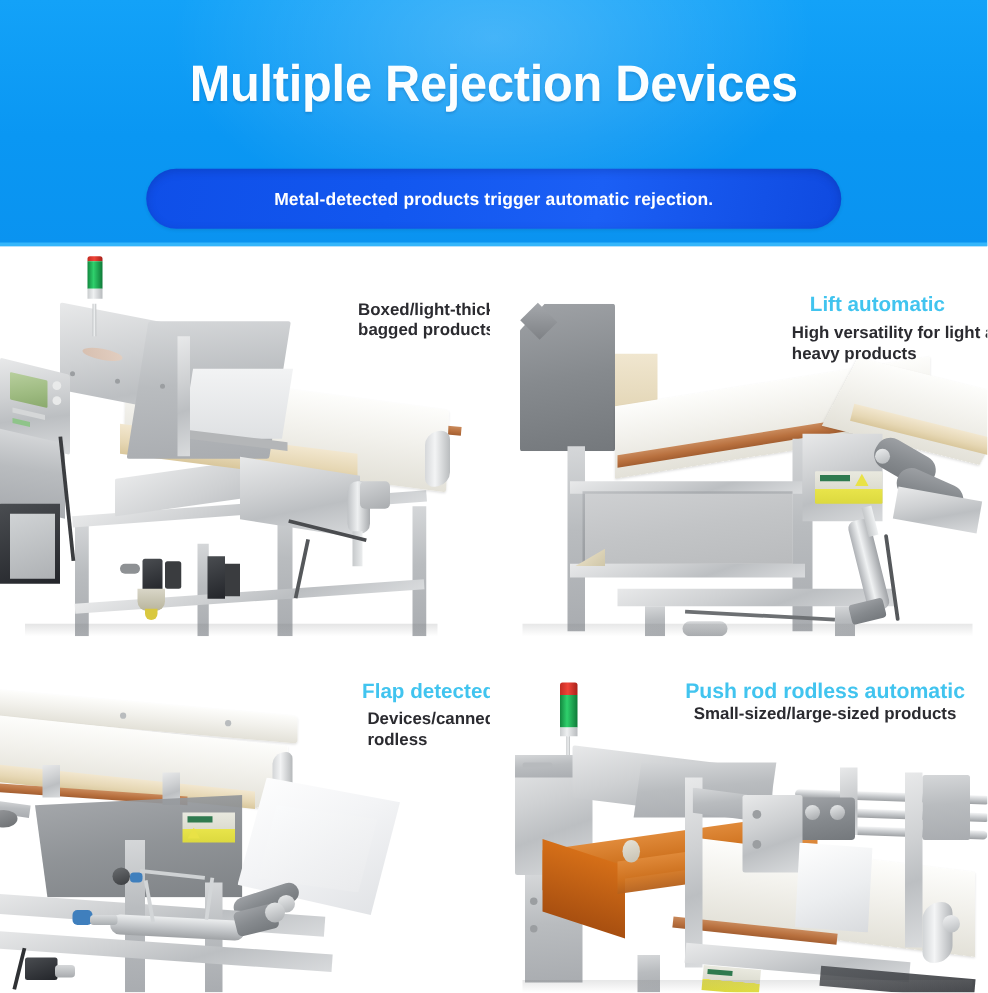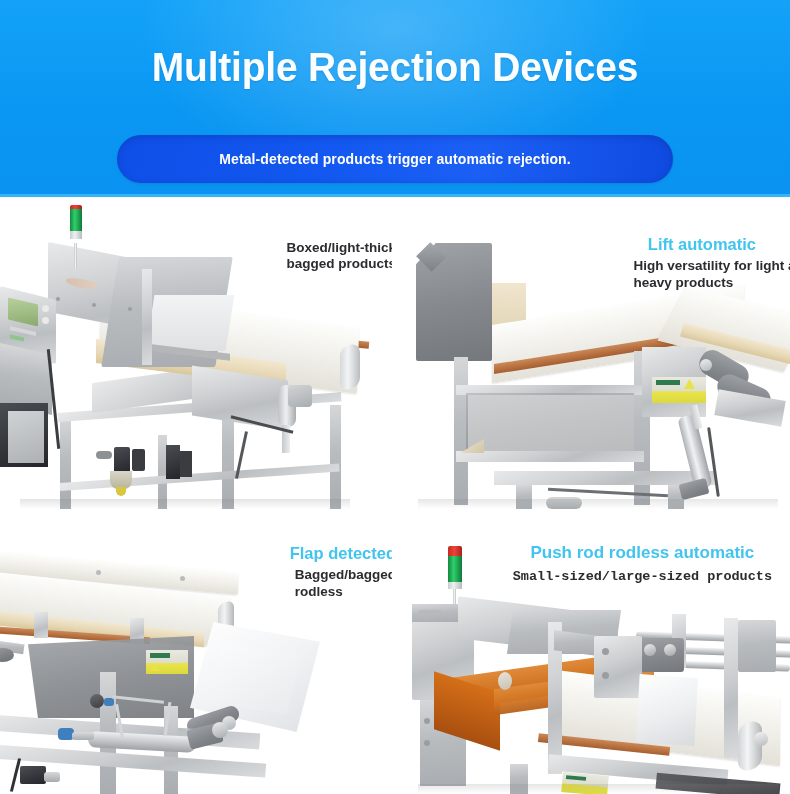--- a/index.html
+++ b/index.html
@@ -52,21 +52,21 @@
 
   .l1{right:-4px;top:36px;text-align:left;}
   .l1 .head{color:#4fc9f2;}
   .l1 .sub{margin-left:48px;}
   .l2{right:34px;top:36px;text-align:right;}
   .l2 .sub{text-align:left;margin-right:-56px;}
   .l3{right:-4px;top:18px;text-align:right;}
   .l3 .sub{text-align:left;margin-left:12px;}
   .l4{right:18px;top:18px;text-align:center;}
   .l4 .head{font-size:17px;}
-  .l4 .sub{text-align:center;margin-top:6px;font-family:Liberation Mono, monospace;}
+  .l4 .sub{text-align:center;margin-top:0;}
 
   
   .mt{position:absolute;} 
   .steel{background:linear-gradient(160deg,#e8e9ea 0%,#cfd1d3 38%,#bcbfc2 62%,#d9dbdd 100%);}
   .steel2{background:linear-gradient(175deg,#d5d7d9 0%,#b9bcbf 45%,#a9acb0 100%);}
   .steelD{background:linear-gradient(170deg,#9fa2a6 0%,#868a8e 50%,#74787c 100%);}
   .belt{background:linear-gradient(180deg,#fdfdfb 0%,#f2f1ec 45%,#e3e1d8 100%);}
   .beltcream{background:linear-gradient(180deg,#f2e7cf 0%,#e6d7b4 60%,#d9c79c 100%);}
   .copper{background:linear-gradient(180deg,#c98a5c 0%,#b9713f 55%,#a45f31 100%);}
   .copper2{background:linear-gradient(180deg,#e08a3a 0%,#cf7320 60%,#b5601a 100%);}
@@ -356,21 +356,21 @@
              background:linear-gradient(180deg,#d6d8da,#a8abae);"></div>
 
         <div class="mt steel2" style="left:-10px;top:116px;width:34px;height:10px;transform:rotate(8deg);"></div>
         <div class="mt" style="left:-8px;top:122px;width:22px;height:14px;border-radius:50%;
              background:linear-gradient(160deg,#97999c,#6c6f72);"></div>
       </div>
 
       <div class="lbl l3">
         <div class="head">Flap detected</div>
         <div class="sub">
-          <div>Bagged/bagged</div>
+          <div>Devices/canned</div>
           <div>rodless</div>
         </div>
       </div>
     </div>
 
     <div class="cell c4">
       <div class="photo">
 
         <div class="stack" style="left:50px;top:20px;width:14px;">
           <div class="red" style="height:10px;"></div>

